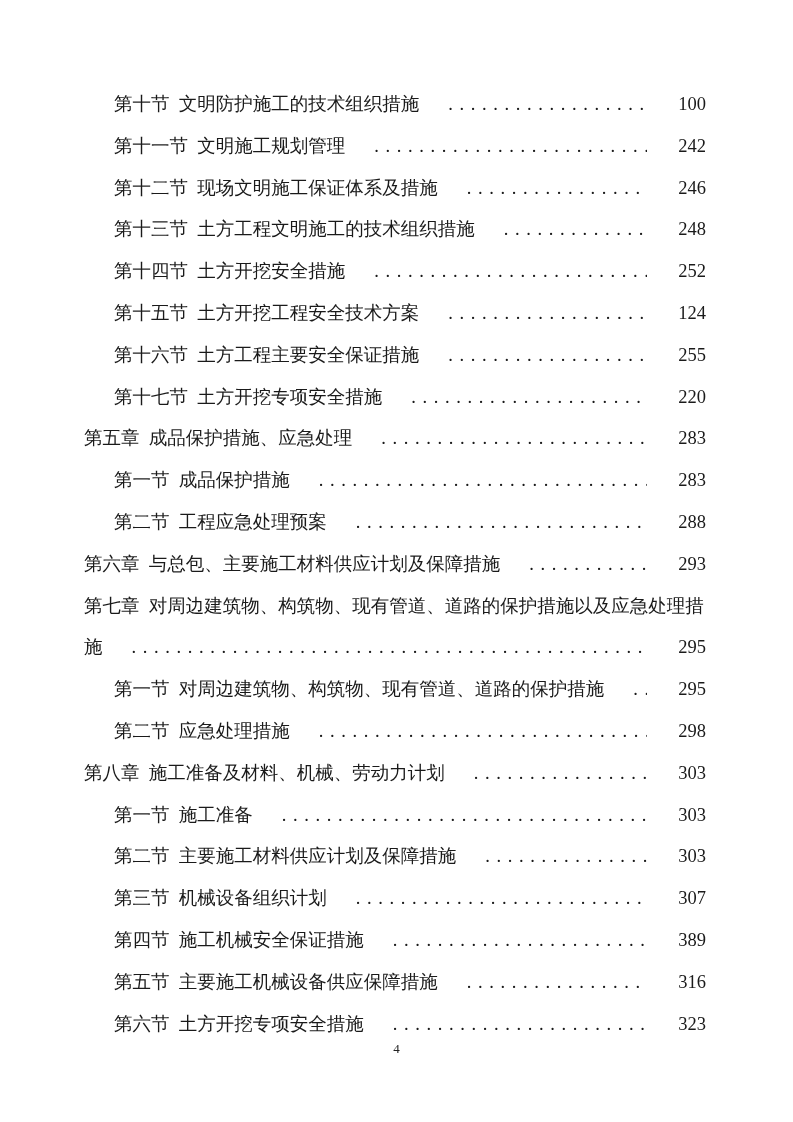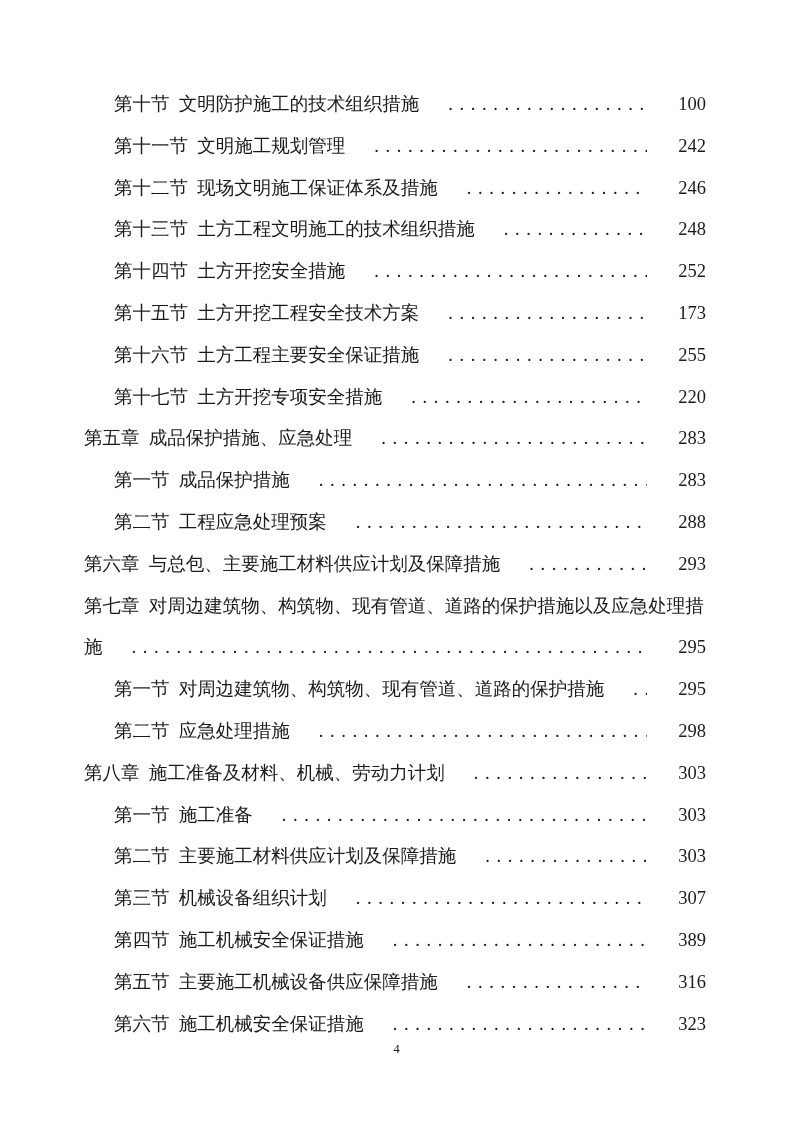--- a/index.html
+++ b/index.html
@@ -94,21 +94,21 @@
         <span class="toc-page">248</span>
       </div>
       <div class="toc-row level-section">
         <span class="toc-title">第十四节 土方开挖安全措施</span>
         <span class="toc-leader"></span>
         <span class="toc-page">252</span>
       </div>
       <div class="toc-row level-section">
         <span class="toc-title">第十五节 土方开挖工程安全技术方案</span>
         <span class="toc-leader"></span>
-        <span class="toc-page">173</span>
+        <span class="toc-page">124</span>
       </div>
       <div class="toc-row level-section">
         <span class="toc-title">第十六节 土方工程主要安全保证措施</span>
         <span class="toc-leader"></span>
         <span class="toc-page">255</span>
       </div>
       <div class="toc-row level-section">
         <span class="toc-title">第十七节 土方开挖专项安全措施</span>
         <span class="toc-leader"></span>
         <span class="toc-page">220</span>
@@ -173,19 +173,19 @@
         <span class="toc-title">第四节 施工机械安全保证措施</span>
         <span class="toc-leader"></span>
         <span class="toc-page">389</span>
       </div>
       <div class="toc-row level-section">
         <span class="toc-title">第五节 主要施工机械设备供应保障措施</span>
         <span class="toc-leader"></span>
         <span class="toc-page">316</span>
       </div>
       <div class="toc-row level-section">
-        <span class="toc-title">第六节 施工机械安全保证措施</span>
+        <span class="toc-title">第六节 土方开挖专项安全措施</span>
         <span class="toc-leader"></span>
         <span class="toc-page">323</span>
       </div>
     </div>
   <div class="page-footer">4</div>
 </div>
 
 </body></html>

